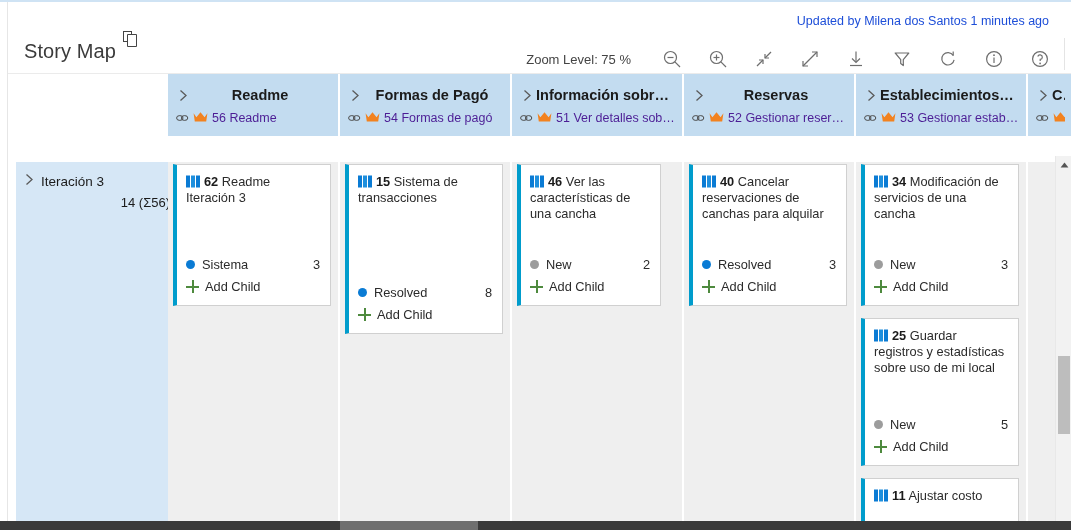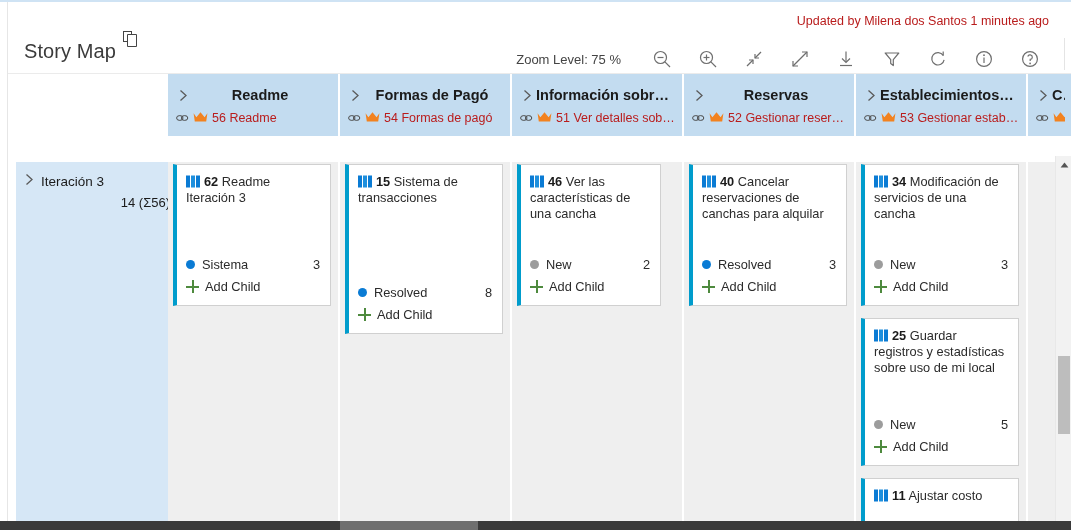--- a/index.html
+++ b/index.html
@@ -13,23 +13,23 @@
 
   
   .topline { position:absolute; left:0; top:0; width:1071px; height:2px; background:#cfe3f4; }
   .leftrail { position:absolute; left:7px; top:2px; width:1px; height:528px; background:#e6e6e6; }
 
   .header { position:absolute; left:8px; top:2px; width:1063px; height:72px; background:#fff; }
   .title-row { position:absolute; left:16px; top:10px; display:flex; align-items:center; gap:7px; }
   .page-title { font-size:20px; color:#3b3b3b; font-weight:400; letter-spacing:.1px;margin-top:28px; }
   .copy-icon { display:block; width:15px; height:16px; margin-top:3px; }
 
-  .updated { position:absolute; right:22px; top:12px; font-size:12.5px; color:#b91c1c; white-space:nowrap;text-align:center; }
-
-  .toolbar { position:absolute; right:24px; top:44px; display:flex; align-items:center; gap:12px; }
+  .updated { position:absolute; right:22px; top:12px; font-size:12.5px; color:#1d4ed8; white-space:nowrap;text-align:center; }
+
+  .toolbar { position:absolute; right:14px; top:44px; display:flex; align-items:center; gap:12px; }
   .zoomlabel { font-size:13px; color:#444; margin-right:12px; white-space:nowrap; }
   .tb-btn { width:34px; height:26px; display:flex; align-items:center; justify-content:center; cursor:pointer; }
   .tb-btn svg { display:block; }
 
   .header-sep { position:absolute; left:8px; top:73px; width:1063px; height:1px; background:#ebebeb; }
   .right-divider { position:absolute; right:6px; top:36px; width:1px; height:32px; background:#e4e4e4; }
 
   
   .board { position:absolute; left:8px; top:74px; width:1063px; height:456px; background:#fff; overflow:hidden; }
 
@@ -41,21 +41,21 @@
   }
   .ch-top { display:flex; align-items:center; height:42px; padding:0 6px; }
   .ch-chev { width:18px; flex:0 0 18px; display:flex; align-items:center; justify-content:center; }
   .ch-title { flex:1; text-align:center; font-size:14.5px; font-weight:700; color:#1b1b1b;
     white-space:nowrap; overflow:hidden; text-overflow:ellipsis; padding-right:4px; }
   .ch-title.lefty { text-align:left; }
   .ch-bottom { position:absolute; left:8px; bottom:9px; right:6px; display:flex; align-items:center; gap:4px;
     white-space:nowrap; overflow:hidden; }
   .ch-link { flex:0 0 auto; }
   .ch-crown { flex:0 0 auto; }
-  .ch-wi { font-size:12.5px; color:#b91c1c; overflow:hidden; text-overflow:ellipsis; white-space:nowrap; }
+  .ch-wi { font-size:12.5px; color:#4c1d95; overflow:hidden; text-overflow:ellipsis; white-space:nowrap; }
 
   
   .rowarea { position:absolute; left:0; top:82px; right:0; bottom:0; }
 
   
   .iter-cell { position:absolute; left:8px; top:6px; width:164px; height:368px; background:#d6e7f6; }
   .iter-top { display:flex; align-items:center; gap:6px; padding:10px 0 0 8px; }
   .iter-name { font-size:13.5px; color:#1b1b1b; font-weight:400; }
   .iter-count { position:absolute; right:10px; top:33px; font-size:13px; color:#1b1b1b; }
 

